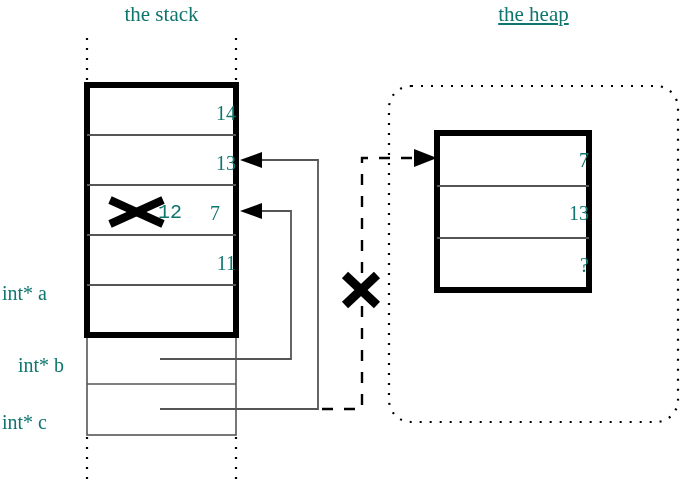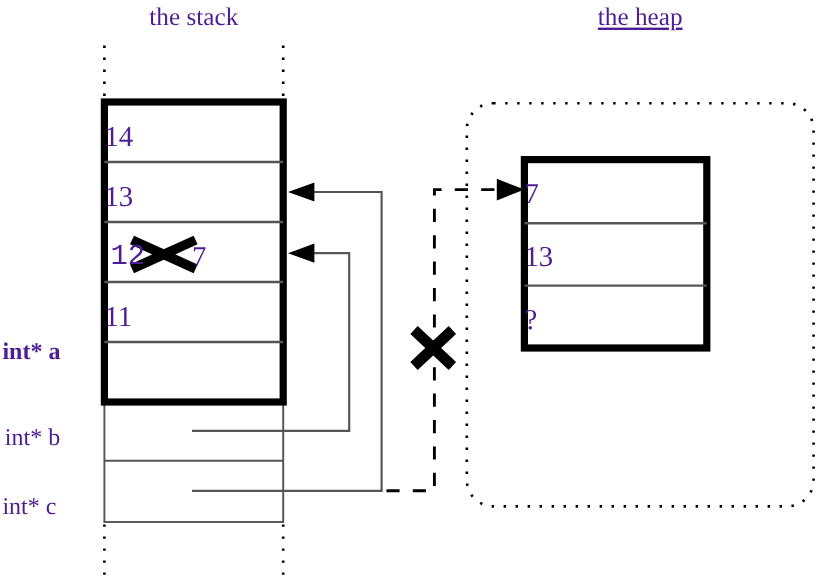--- a/index.html
+++ b/index.html
@@ -1,20 +1,20 @@
 <!DOCTYPE html>
 <html><head>
 <meta charset="utf-8">
 <style>
   html,body{margin:0;padding:0;background:#fff;}
   #root{position:relative;width:692px;height:489px;background:#ffffff;
-        font-family:"Liberation Serif","DejaVu Serif",serif;color:#4c1d95;overflow:hidden;}
+        font-family:"Liberation Serif","DejaVu Serif",serif;color:#0f766e;overflow:hidden;}
   .ttl{position:absolute;font-size:21px;line-height:1;white-space:nowrap;text-align:center;}
   .lbl{position:absolute;font-size:20px;line-height:1;white-space:nowrap;}
-  .cellnum{position:absolute;font-size:24px;line-height:1;white-space:nowrap;text-align:left;}
+  .cellnum{position:absolute;font-size:20px;line-height:1;white-space:nowrap;text-align:right;}
   svg#art{position:absolute;left:0;top:0;width:692px;height:489px;}
 </style>
 </head>
 <body>
 
 <div id="root">
 
   <svg id="art" viewBox="0 0 692 489" xmlns="http://www.w3.org/2000/svg">
 
     <g>
@@ -84,23 +84,23 @@
 
   <div class="cellnum" style="left:87px;top:153px;width:149px;">13</div>
 
   <div class="cellnum" style="left:92px;top:203px;width:90px;font-family:Liberation Mono, monospace;">12</div>
 
   <div class="cellnum" style="left:160px;top:203px;width:60px;">7</div>
 
   <div class="cellnum" style="left:87px;top:253px;width:149px;">11</div>
 
 
-  <div class="lbl" style="left:2px;top:283px;font-weight:bold;">int* a</div>
+  <div class="lbl" style="left:2px;top:283px;">int* a</div>
 
-  <div class="lbl" style="left:4px;top:355px;">int* b</div>
+  <div class="lbl" style="left:18px;top:355px;">int* b</div>
 
   <div class="lbl" style="left:2px;top:412px;">int* c</div>
 
   <div class="cellnum" style="left:437px;top:150px;width:152px;">7</div>
 
   <div class="cellnum" style="left:437px;top:203px;width:152px;">13</div>
 
   <div class="cellnum" style="left:437px;top:255px;width:152px;">?</div>
 
 </div>

